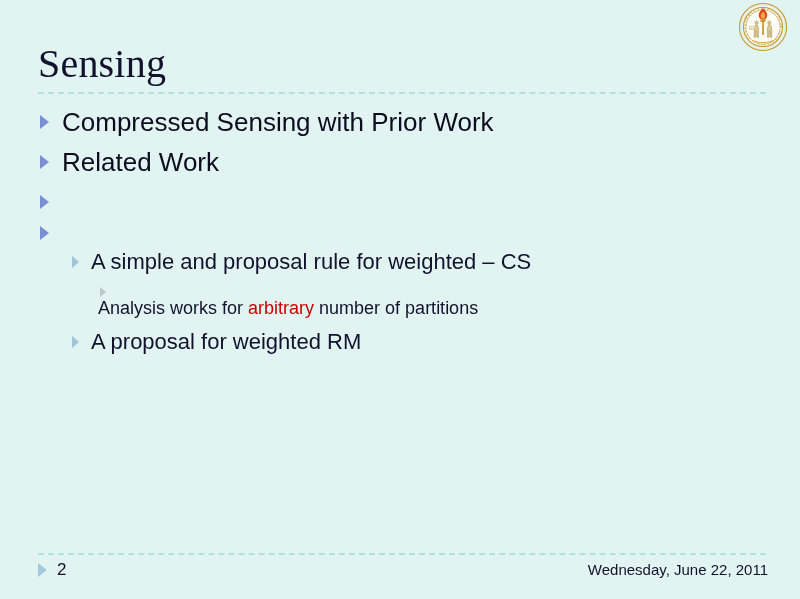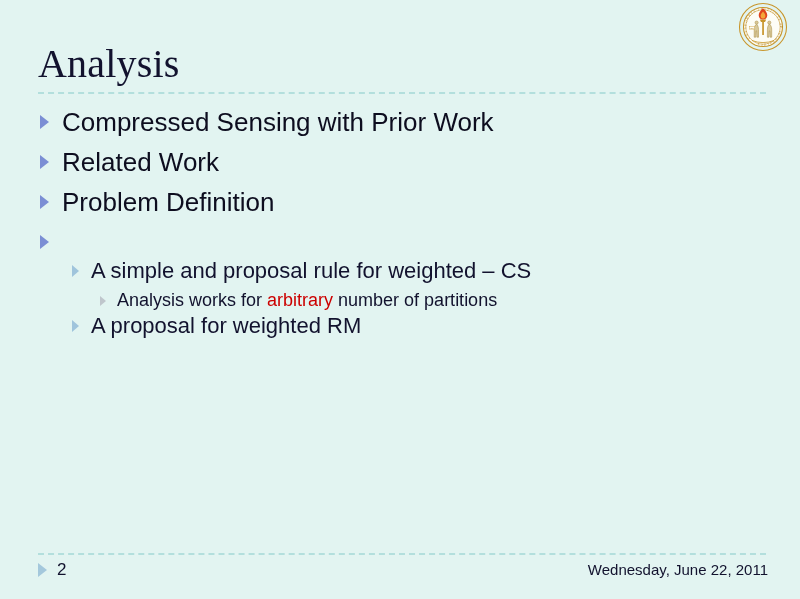--- a/index.html
+++ b/index.html
@@ -109,21 +109,22 @@
   }
   .lvl2 .txt {
     font-size: 22px;
     line-height: 27px;
     color: #12122e;
   }
 
   
   .lvl3 {
     margin-left: 60px;
-    margin-bottom: 0;
+    margin-bottom: 8px;
+    flex-direction: column;
   }
   .lvl3 .tri {
     border-width: 5px 0 5px 6px;
     border-color: transparent transparent transparent #bfc6cc;
     margin-top: 7px;
     margin-right: 11px;
     margin-left: 2px;
   }
   .lvl3 .txt {
     font-size: 18px;
@@ -221,38 +222,37 @@
       <path d="M31.4 22 c1.6 1.2 2.3 3.2 2.3 5.6 l0 7.6 l-1.6 0 l-0.3 -6.4 l-0.6 0 l-0.2 6.4 l-1.6 0 l0 -7.6 c0 -2.4 0.6 -4.4 2 -5.6 z" fill="#d8c99a" stroke="#a98b3f" stroke-width="0.5"></path>
       <circle cx="31.3" cy="20.6" r="1.6" fill="#d8c99a" stroke="#a98b3f" stroke-width="0.5"></circle>
 
       <rect x="11.4" y="24.5" width="5.2" height="2.6" fill="#fdfdf6" stroke="#c8952a" stroke-width="0.4"></rect>
       <text x="14" y="26.6" text-anchor="middle" font-family="'Liberation Serif', serif" font-size="2.2" fill="#b3862a">1891</text>
 
       <path d="M14 38.5 q11 4.2 22 0" fill="none" stroke="#c8952a" stroke-width="0.8"></path>
     </svg>
   </div>
 
-  <div id="title">Analysis</div>
+  <div id="title">Sensing</div>
   <div id="title-rule" class="rule"></div>
 
   <div id="body">
 
     <div class="row lvl1">
       <span class="tri"></span>
       <span class="txt">Compressed Sensing with Prior Work</span>
     </div>
 
     <div class="row lvl1">
       <span class="tri"></span>
       <span class="txt">Related Work</span>
     </div>
 
     <div class="row lvl1">
       <span class="tri"></span>
-      <span class="txt">Problem Definition</span>
     </div>
 
     <div class="row lvl1">
       <span class="tri"></span>
     </div>
 
     <div class="row lvl2">
       <span class="tri"></span>
       <span class="txt">A simple and proposal rule for weighted – CS</span>
     </div>

